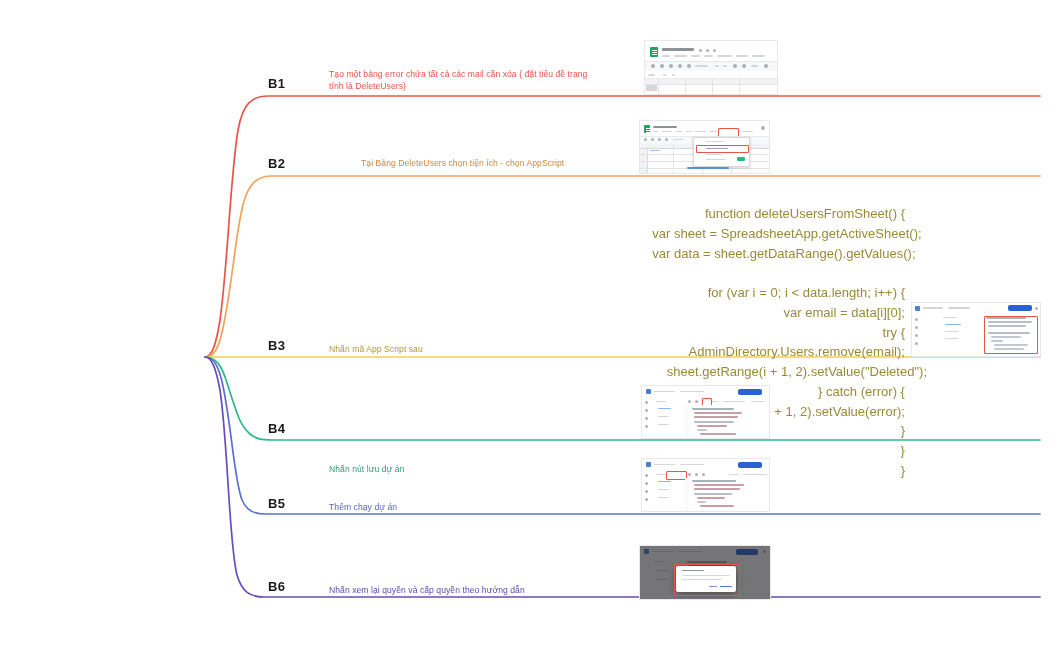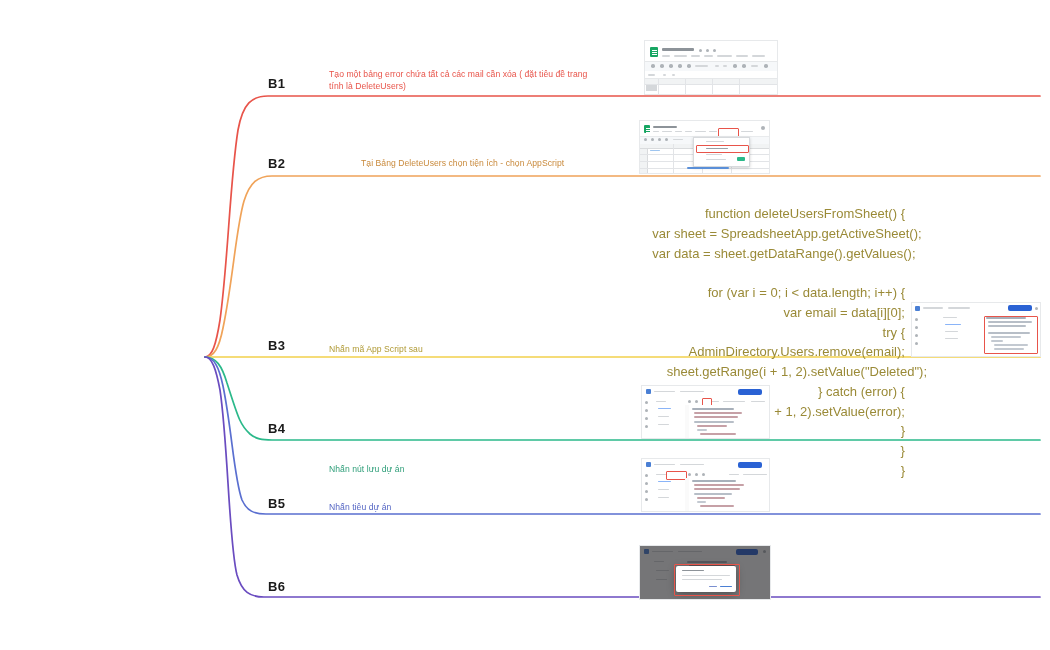--- a/index.html
+++ b/index.html
@@ -280,21 +280,21 @@
       <div class="cline" style="left:5px;top:7px;width:48px;background:#c6a0a6;"></div>
       <div class="cline" style="left:5px;top:11px;width:44px;background:#c6a0a6;"></div>
       <div class="cline" style="left:5px;top:16px;width:40px;background:#b7bec7;"></div>
       <div class="cline" style="left:8px;top:20px;width:30px;background:#c6a0a6;"></div>
       <div class="cline" style="left:8px;top:24px;width:10px;background:#c3c9d1;"></div>
       <div class="cline" style="left:11px;top:28px;width:36px;background:#c6a0a6;"></div>
     </div>
   </div>
 
   <div class="branch-code" style="left:268px;top:496px;">B5</div>
-  <div class="branch-text" style="left:329px;top:501px;width:300px;color:#5566c4;">Nhấn tiêu dự án</div>
+  <div class="branch-text" style="left:329px;top:501px;width:300px;color:#5566c4;">Thêm chạy dự án</div>
 
   <div class="thumb" style="left:641px;top:458px;width:127px;height:52px;border:1px solid #e7e9eb;">
     <div class="apps-head" style="height:11px;"></div>
     <div style="position:absolute;left:4px;top:3px;width:5px;height:5px;background:#4a7fd4;border-radius:1px;"></div>
     <div class="tline lt" style="left:12px;top:4.5px;width:21px;height:1.6px;"></div>
     <div class="tline lt" style="left:38px;top:4.5px;width:24px;height:1.6px;"></div>
     <div class="bluebtn" style="left:96px;top:2.5px;width:24px;height:6px;"></div>
     <div class="apps-side" style="top:11px;width:11px;">
       <div class="tdot" style="left:3px;top:4px;width:3px;height:3px;"></div>
       <div class="tdot" style="left:3px;top:12px;width:3px;height:3px;"></div>
@@ -322,20 +322,21 @@
       <div class="cline" style="left:5px;top:6px;width:50px;background:#c6a0a6;"></div>
       <div class="cline" style="left:5px;top:10px;width:46px;background:#c6a0a6;"></div>
       <div class="cline" style="left:5px;top:15px;width:38px;background:#b7bec7;"></div>
       <div class="cline" style="left:8px;top:19px;width:28px;background:#c6a0a6;"></div>
       <div class="cline" style="left:8px;top:23px;width:9px;background:#c3c9d1;"></div>
       <div class="cline" style="left:11px;top:27px;width:34px;background:#c6a0a6;"></div>
     </div>
   </div>
 
   <div class="branch-code" style="left:268px;top:579px;">B6</div>
+  <div class="branch-text" style="left:329px;top:584px;width:320px;color:#5d4bb0;">Nhấn xem lại quyền và cấp quyền theo hướng dẫn</div>
 
   <div class="thumb" style="left:639px;top:545px;width:130px;height:53px;border:1px solid #e7e9eb;">
     <div class="apps-head" style="height:11px;"></div>
     <div style="position:absolute;left:4px;top:3px;width:5px;height:5px;background:#4a7fd4;border-radius:1px;"></div>
     <div class="tline lt" style="left:12px;top:4.5px;width:21px;height:1.6px;"></div>
     <div class="tline lt" style="left:38px;top:4.5px;width:24px;height:1.6px;"></div>
     <div class="bluebtn" style="left:96px;top:2.5px;width:22px;height:6px;"></div>
     <div class="tdot" style="left:123px;top:4px;width:3px;height:3px;"></div>
     <div class="apps-side" style="top:11px;width:11px;"></div>
     <div style="position:absolute;left:11px;top:11px;width:32px;bottom:0;background:#fff;">

